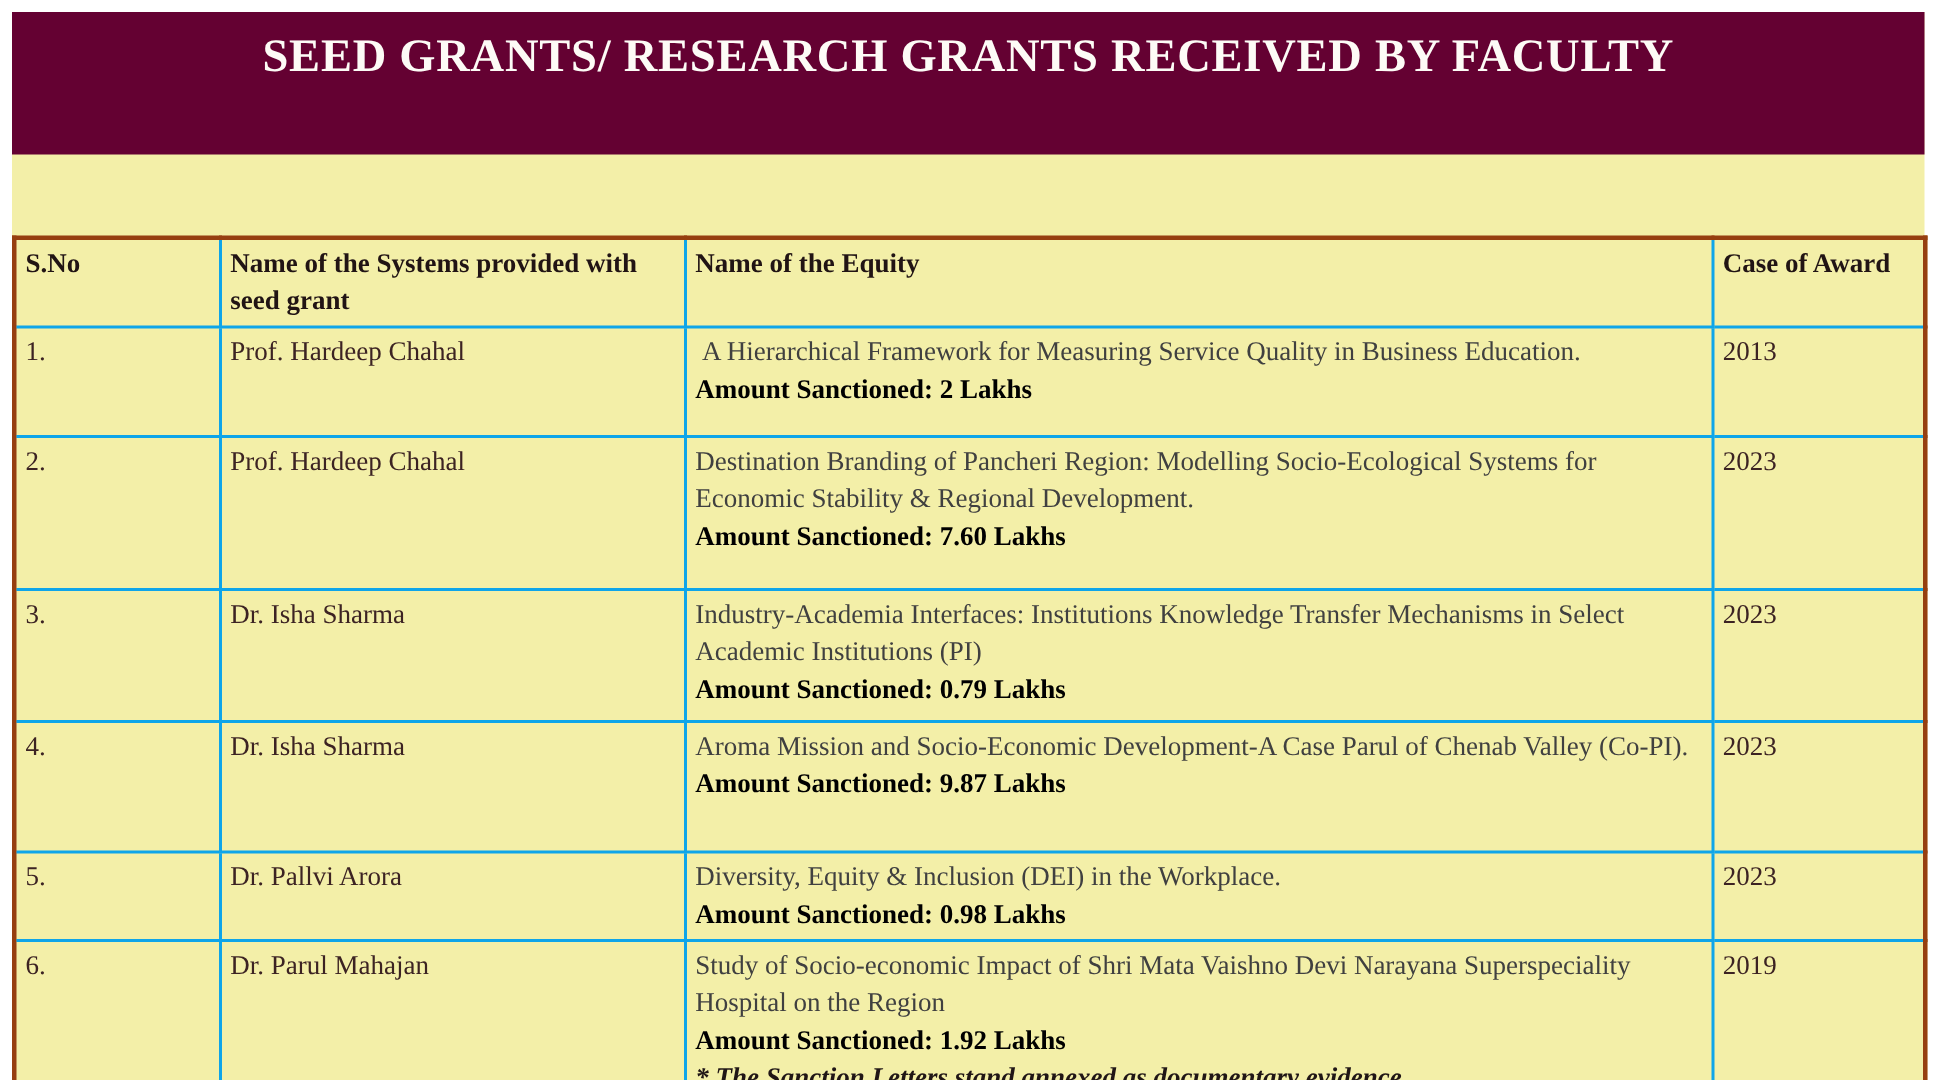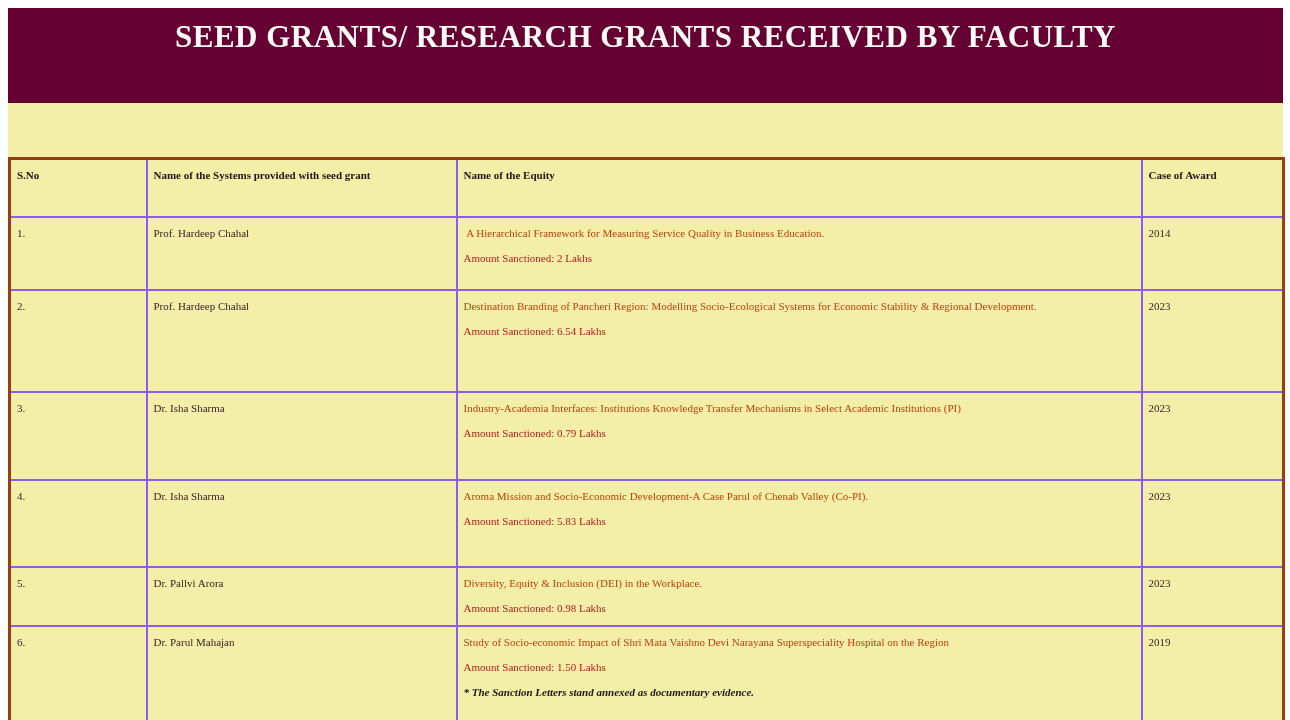--- a/index.html
+++ b/index.html
@@ -41,47 +41,47 @@
   }
   table.grants {
     margin-top: 54px;
     margin-left: 0px;
     border-collapse: collapse;
     width: 1274px;
     table-layout: fixed;
     background: #f3efa8;
   }
   table.grants td, table.grants th {
-    border: 2px solid #8b5cf6;
+    border: 2px solid #0ea5e9;
     vertical-align: top;
     padding: 3px 6px 4px 6px;
-    font-size: 11px;
+    font-size: 18px;
     line-height: 25px;
     text-align: left;
     overflow: hidden;
   }
   table.grants {
     border: 3px solid #963f10;
   }
   th.hdr {
     color: #211414;
     font-weight: bold;
     font-size: 16px;
   }
   td.c-year, td.c-sno, td.c-faculty {
     color: #3c2323;
   }
   td.c-year { padding-left: 9px; }
   .project-text {
-    color: #c2410c;
+    color: #404040;
     white-space: pre-wrap;
   }
   .amount {
-    color: #b91c1c;
-    font-weight: normal;
+    color: #000000;
+    font-weight: bold;
   }
   .note {
     color: #201616;
     font-weight: bold;
     font-style: italic;
   }
   tr.r-head  td, tr.r-head  th { height: 49px; }
   tr.r-0 td { height: 64px; }
   tr.r-1 td { height: 93px; }
   tr.r-2 td { height: 79px; }
@@ -114,69 +114,69 @@
           <th class="hdr">Case of Award</th>
         </tr>
 
         <tr class="r-0">
           <td class="c-sno">1.</td>
           <td class="c-faculty">Prof. Hardeep Chahal</td>
           <td>
             <div class="project-text"> A Hierarchical Framework for Measuring Service Quality in Business Education.</div>
             <div class="amount">Amount Sanctioned: 2 Lakhs</div>
           </td>
-          <td class="c-year">2014</td>
+          <td class="c-year">2013</td>
         </tr>
 
         <tr class="r-1">
           <td class="c-sno">2.</td>
           <td class="c-faculty">Prof. Hardeep Chahal</td>
           <td>
             <div class="project-text">Destination Branding of Pancheri Region: Modelling Socio-Ecological Systems for Economic Stability &amp; Regional Development.</div>
-            <div class="amount">Amount Sanctioned: 6.54 Lakhs</div>
+            <div class="amount">Amount Sanctioned: 7.60 Lakhs</div>
           </td>
           <td class="c-year">2023</td>
         </tr>
 
         <tr class="r-2">
           <td class="c-sno">3.</td>
           <td class="c-faculty">Dr. Isha Sharma</td>
           <td>
             <div class="project-text">Industry-Academia Interfaces: Institutions Knowledge Transfer Mechanisms in Select Academic Institutions (PI)</div>
             <div class="amount">Amount Sanctioned: 0.79 Lakhs</div>
           </td>
           <td class="c-year">2023</td>
         </tr>
 
         <tr class="r-3">
           <td class="c-sno">4.</td>
           <td class="c-faculty">Dr. Isha Sharma</td>
           <td>
             <div class="project-text">Aroma Mission and Socio-Economic Development-A Case Parul of Chenab Valley (Co-PI).</div>
-            <div class="amount">Amount Sanctioned: 5.83 Lakhs</div>
+            <div class="amount">Amount Sanctioned: 9.87 Lakhs</div>
           </td>
           <td class="c-year">2023</td>
         </tr>
 
         <tr class="r-4">
           <td class="c-sno">5.</td>
           <td class="c-faculty">Dr. Pallvi Arora</td>
           <td>
             <div class="project-text">Diversity, Equity &amp; Inclusion (DEI) in the Workplace.</div>
             <div class="amount">Amount Sanctioned: 0.98 Lakhs</div>
           </td>
           <td class="c-year">2023</td>
         </tr>
 
         <tr class="r-5">
           <td class="c-sno">6.</td>
           <td class="c-faculty">Dr. Parul Mahajan</td>
           <td>
             <div class="project-text">Study of Socio-economic Impact of Shri Mata Vaishno Devi Narayana Superspeciality Hospital on the Region</div>
-            <div class="amount">Amount Sanctioned: 1.50 Lakhs</div>
+            <div class="amount">Amount Sanctioned: 1.92 Lakhs</div>
             <div class="note">* The Sanction Letters stand annexed as documentary evidence.</div>
           </td>
           <td class="c-year">2019</td>
         </tr>
       </tbody>
     </table>
 
   </div>
 </div>
 

